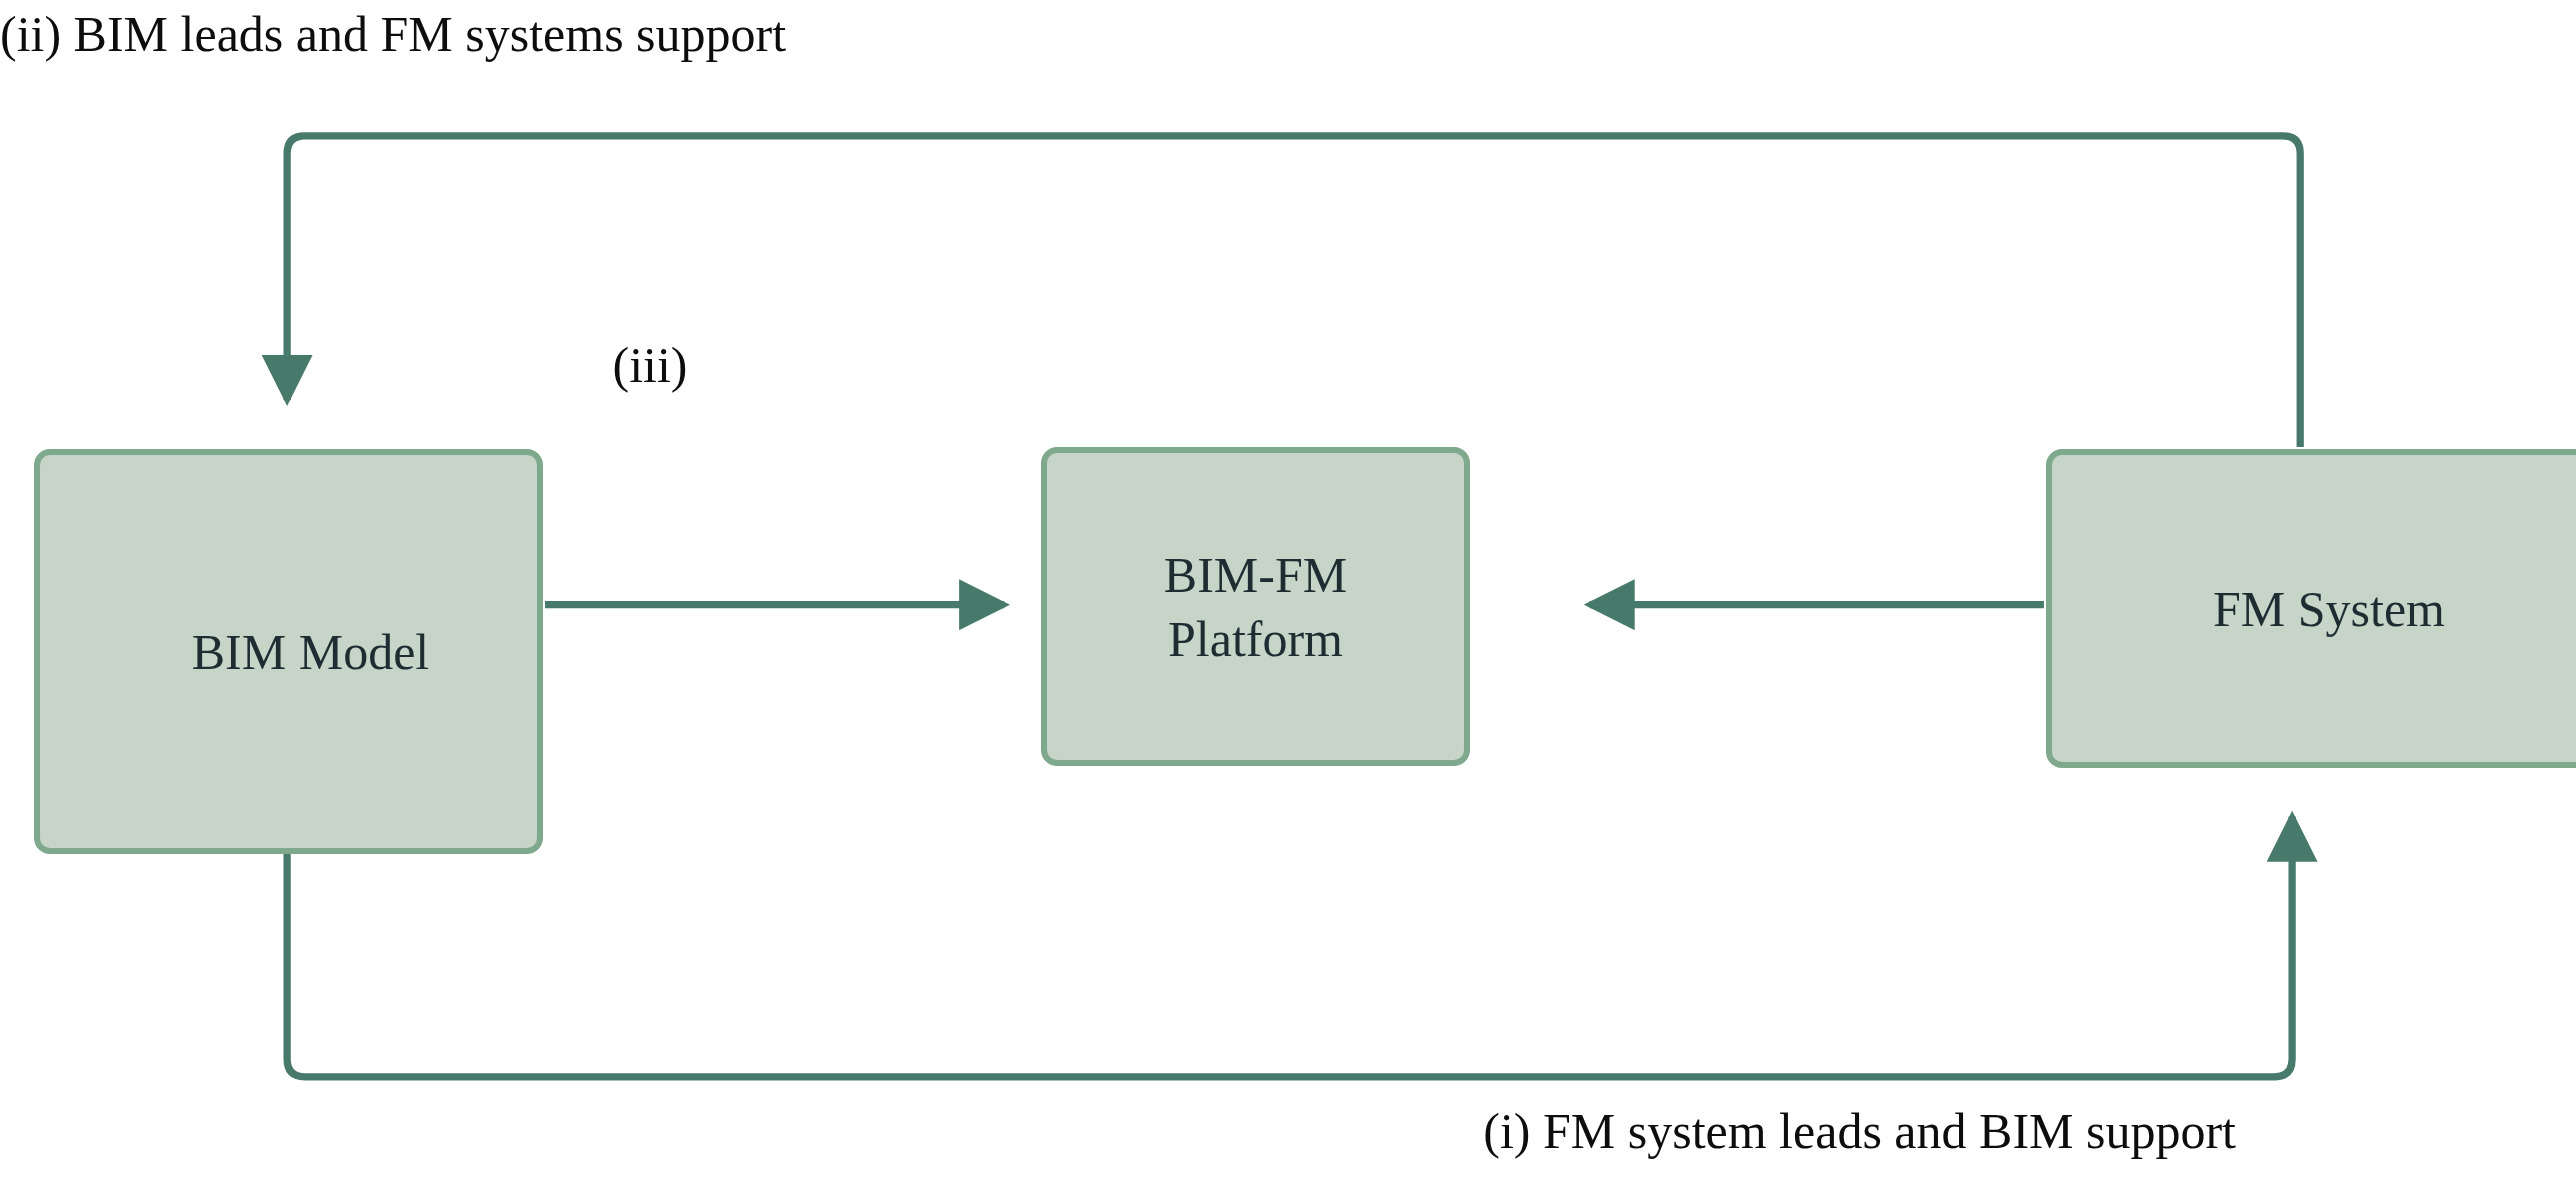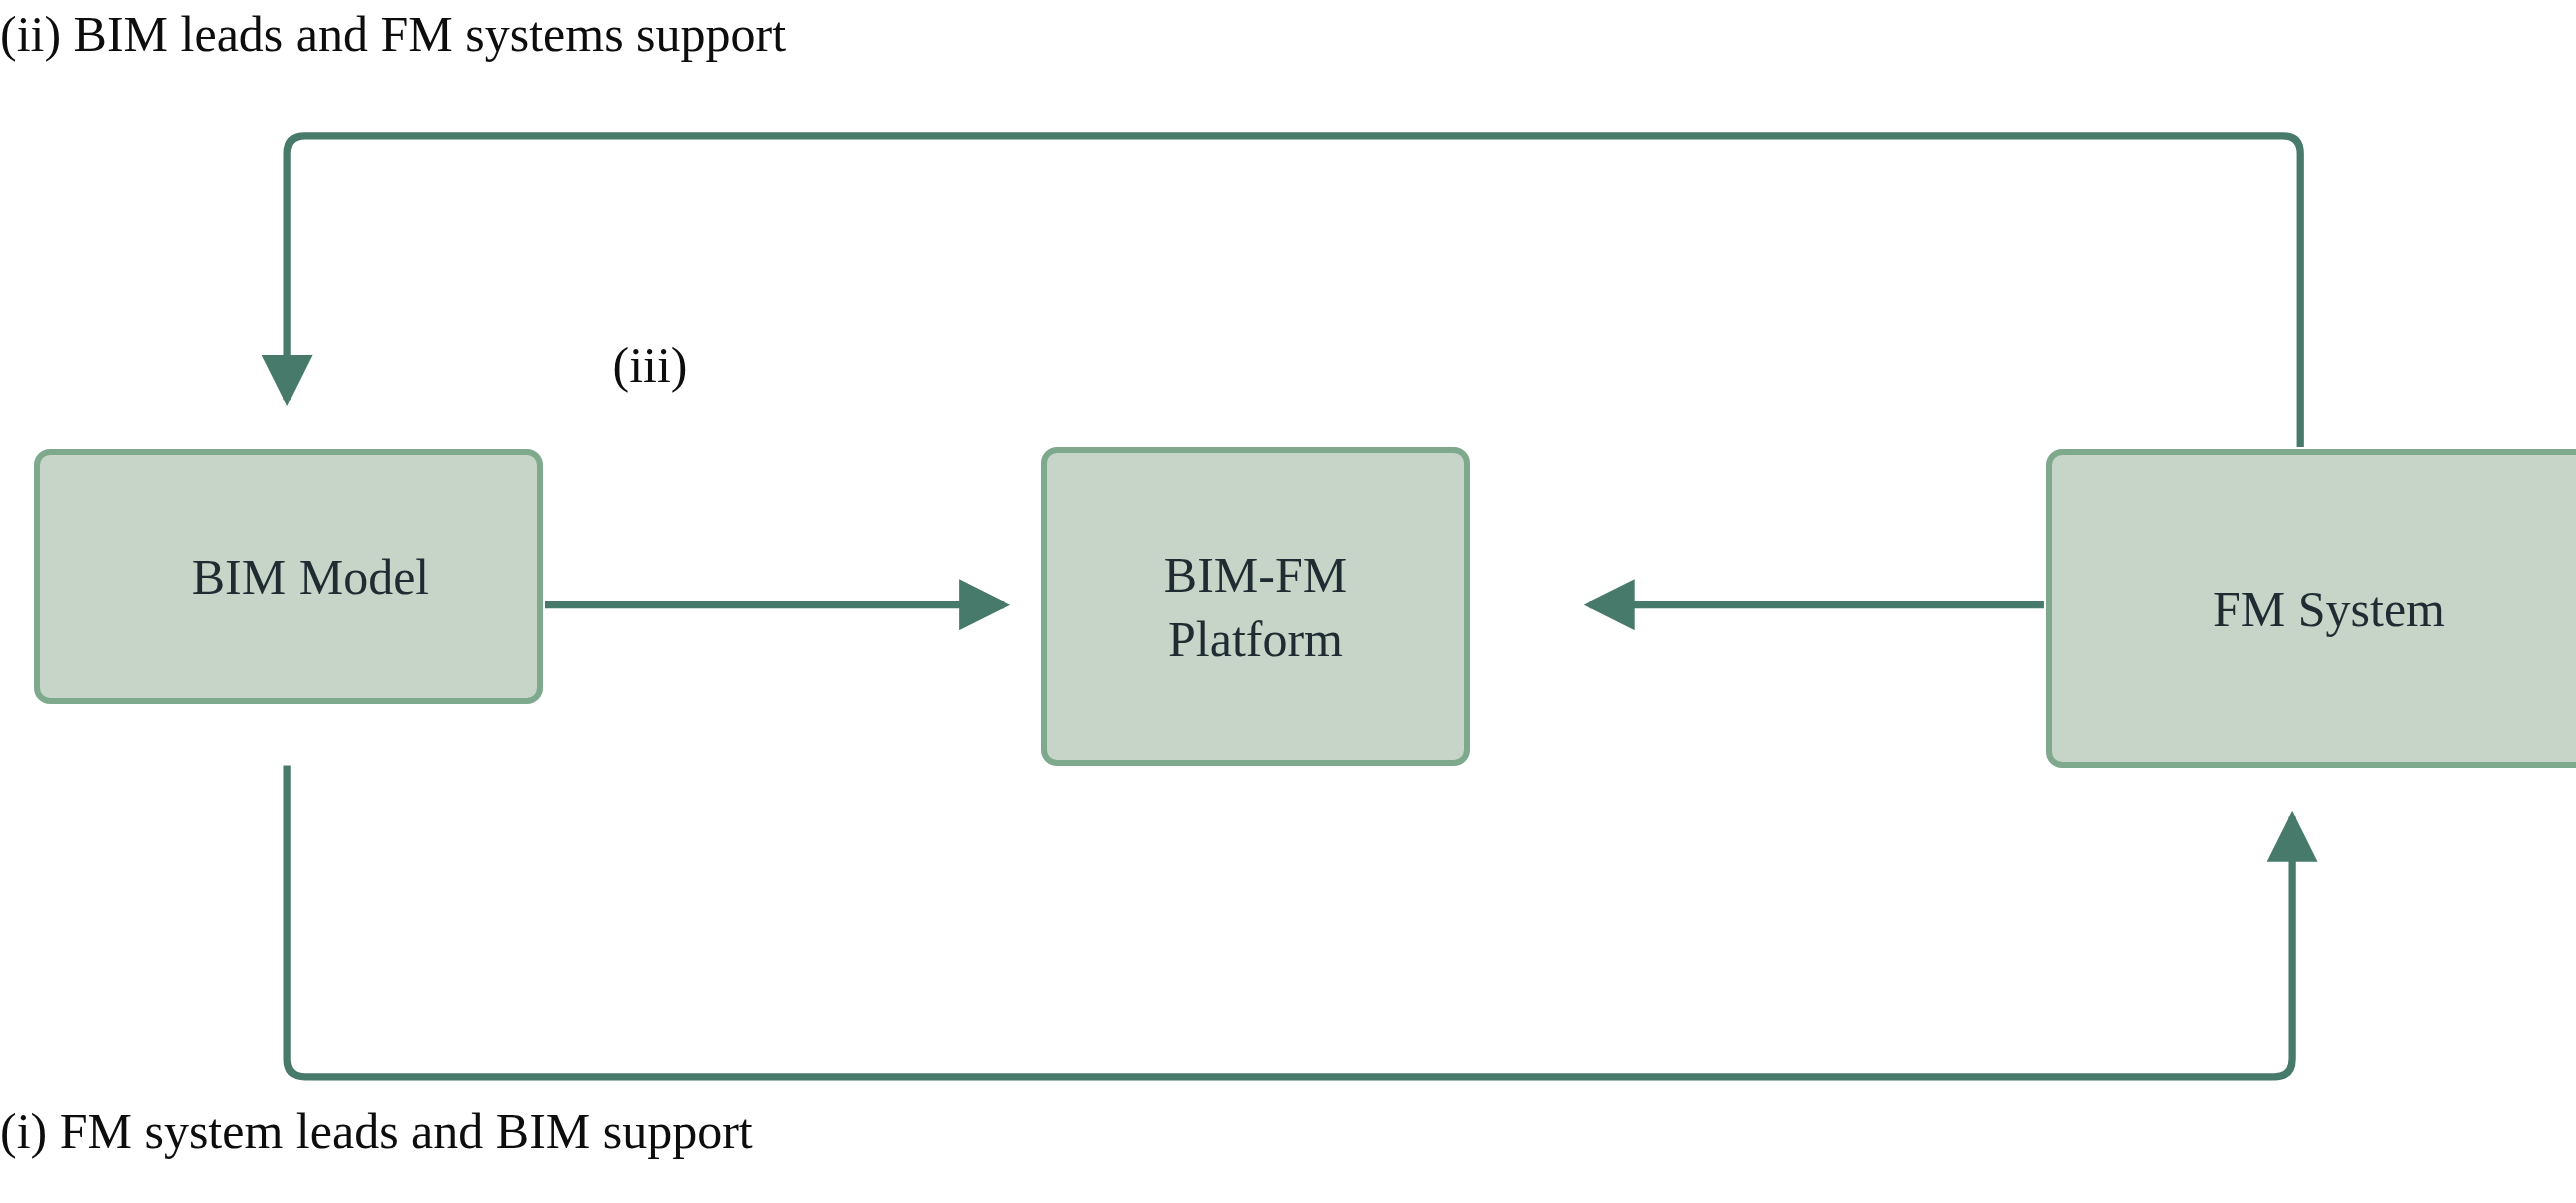--- a/index.html
+++ b/index.html
@@ -38,21 +38,21 @@
     text-align: center;
     color: #1f2d33;
     font-size: 50px;
     line-height: 1.28;
     z-index: 3;
   }
   #node-bim-model {
     left: 34px;
     top: 449px;
     width: 509px;
-    height: 255px;
+    height: 405px;
     padding-left: 44px;
   }
   #node-bim-fm-platform {
     left: 1041px;
     top: 447px;
     width: 429px;
     height: 319px;
   }
   #node-fm-system {
     left: 2046px;
@@ -81,21 +81,21 @@
     width: 2576px;
     text-align: left;
     
     padding-right: 323px;
     box-sizing: border-box;
   }
   #caption-i {
     left: 0;
     top: 1104px;
     width: 2576px;
-    text-align: left;
+    text-align: right;
     padding-right: 340px;
     box-sizing: border-box;
   }
   #caption-iii {
     left: 0;
     top: 338px;
     width: 2576px;
     text-align: center;
     padding-right: 1276px;   
     box-sizing: border-box;

